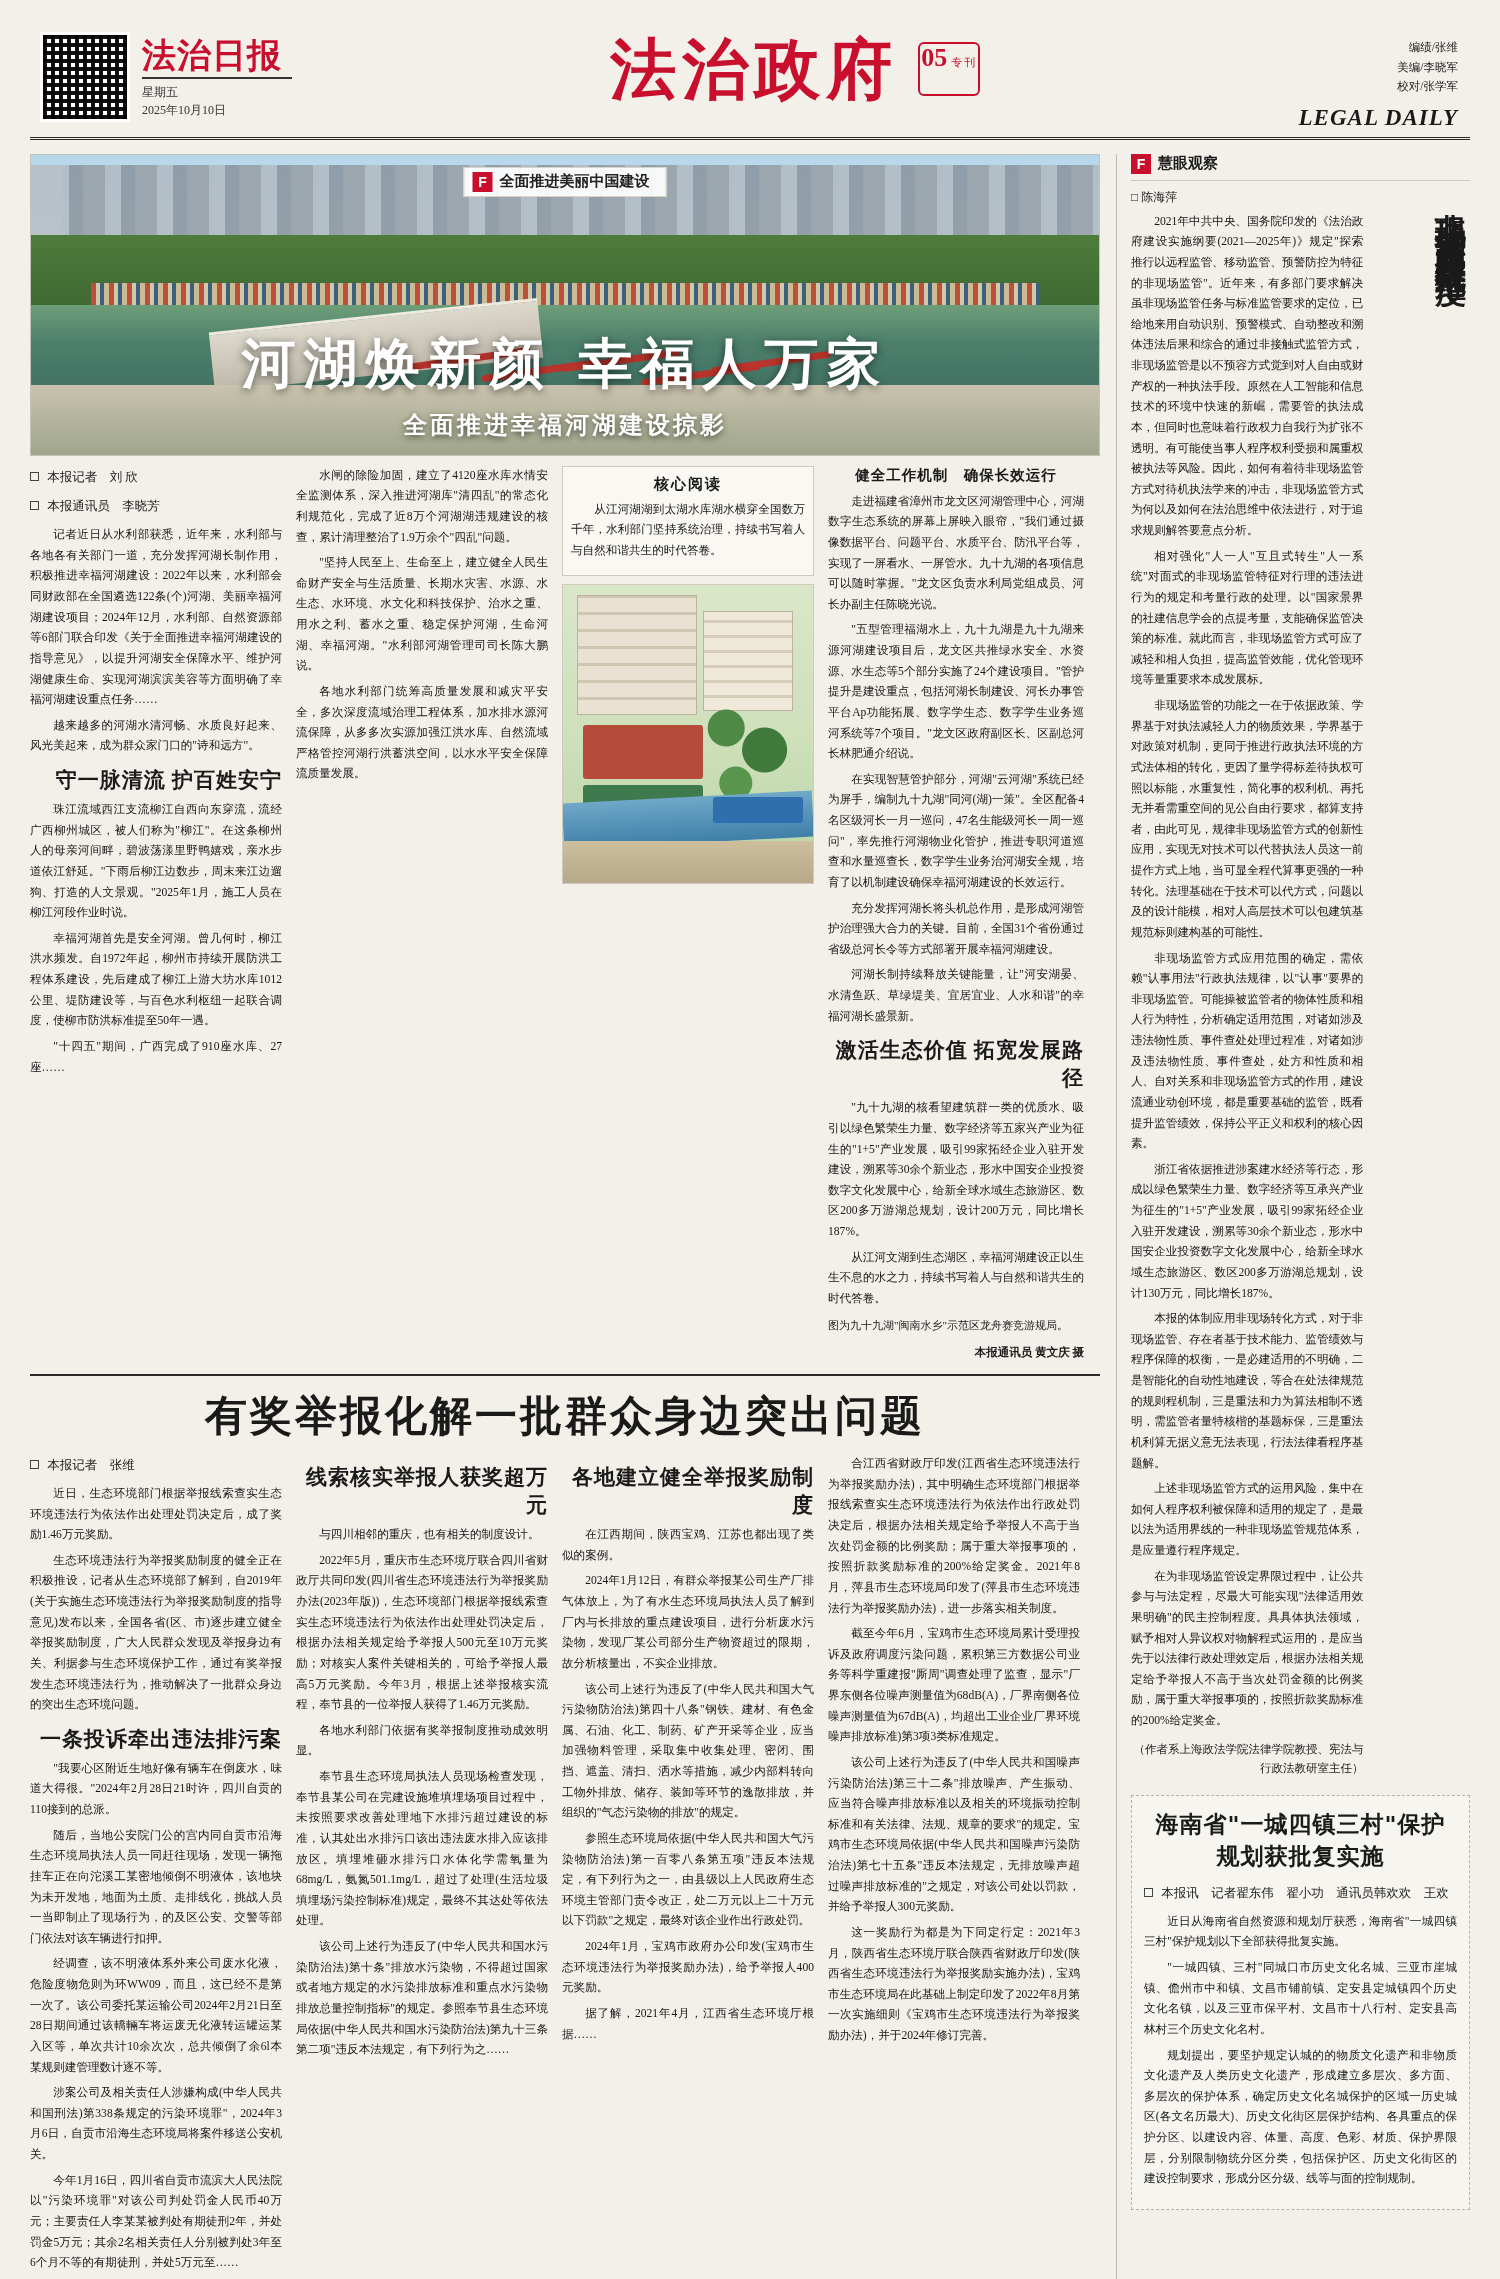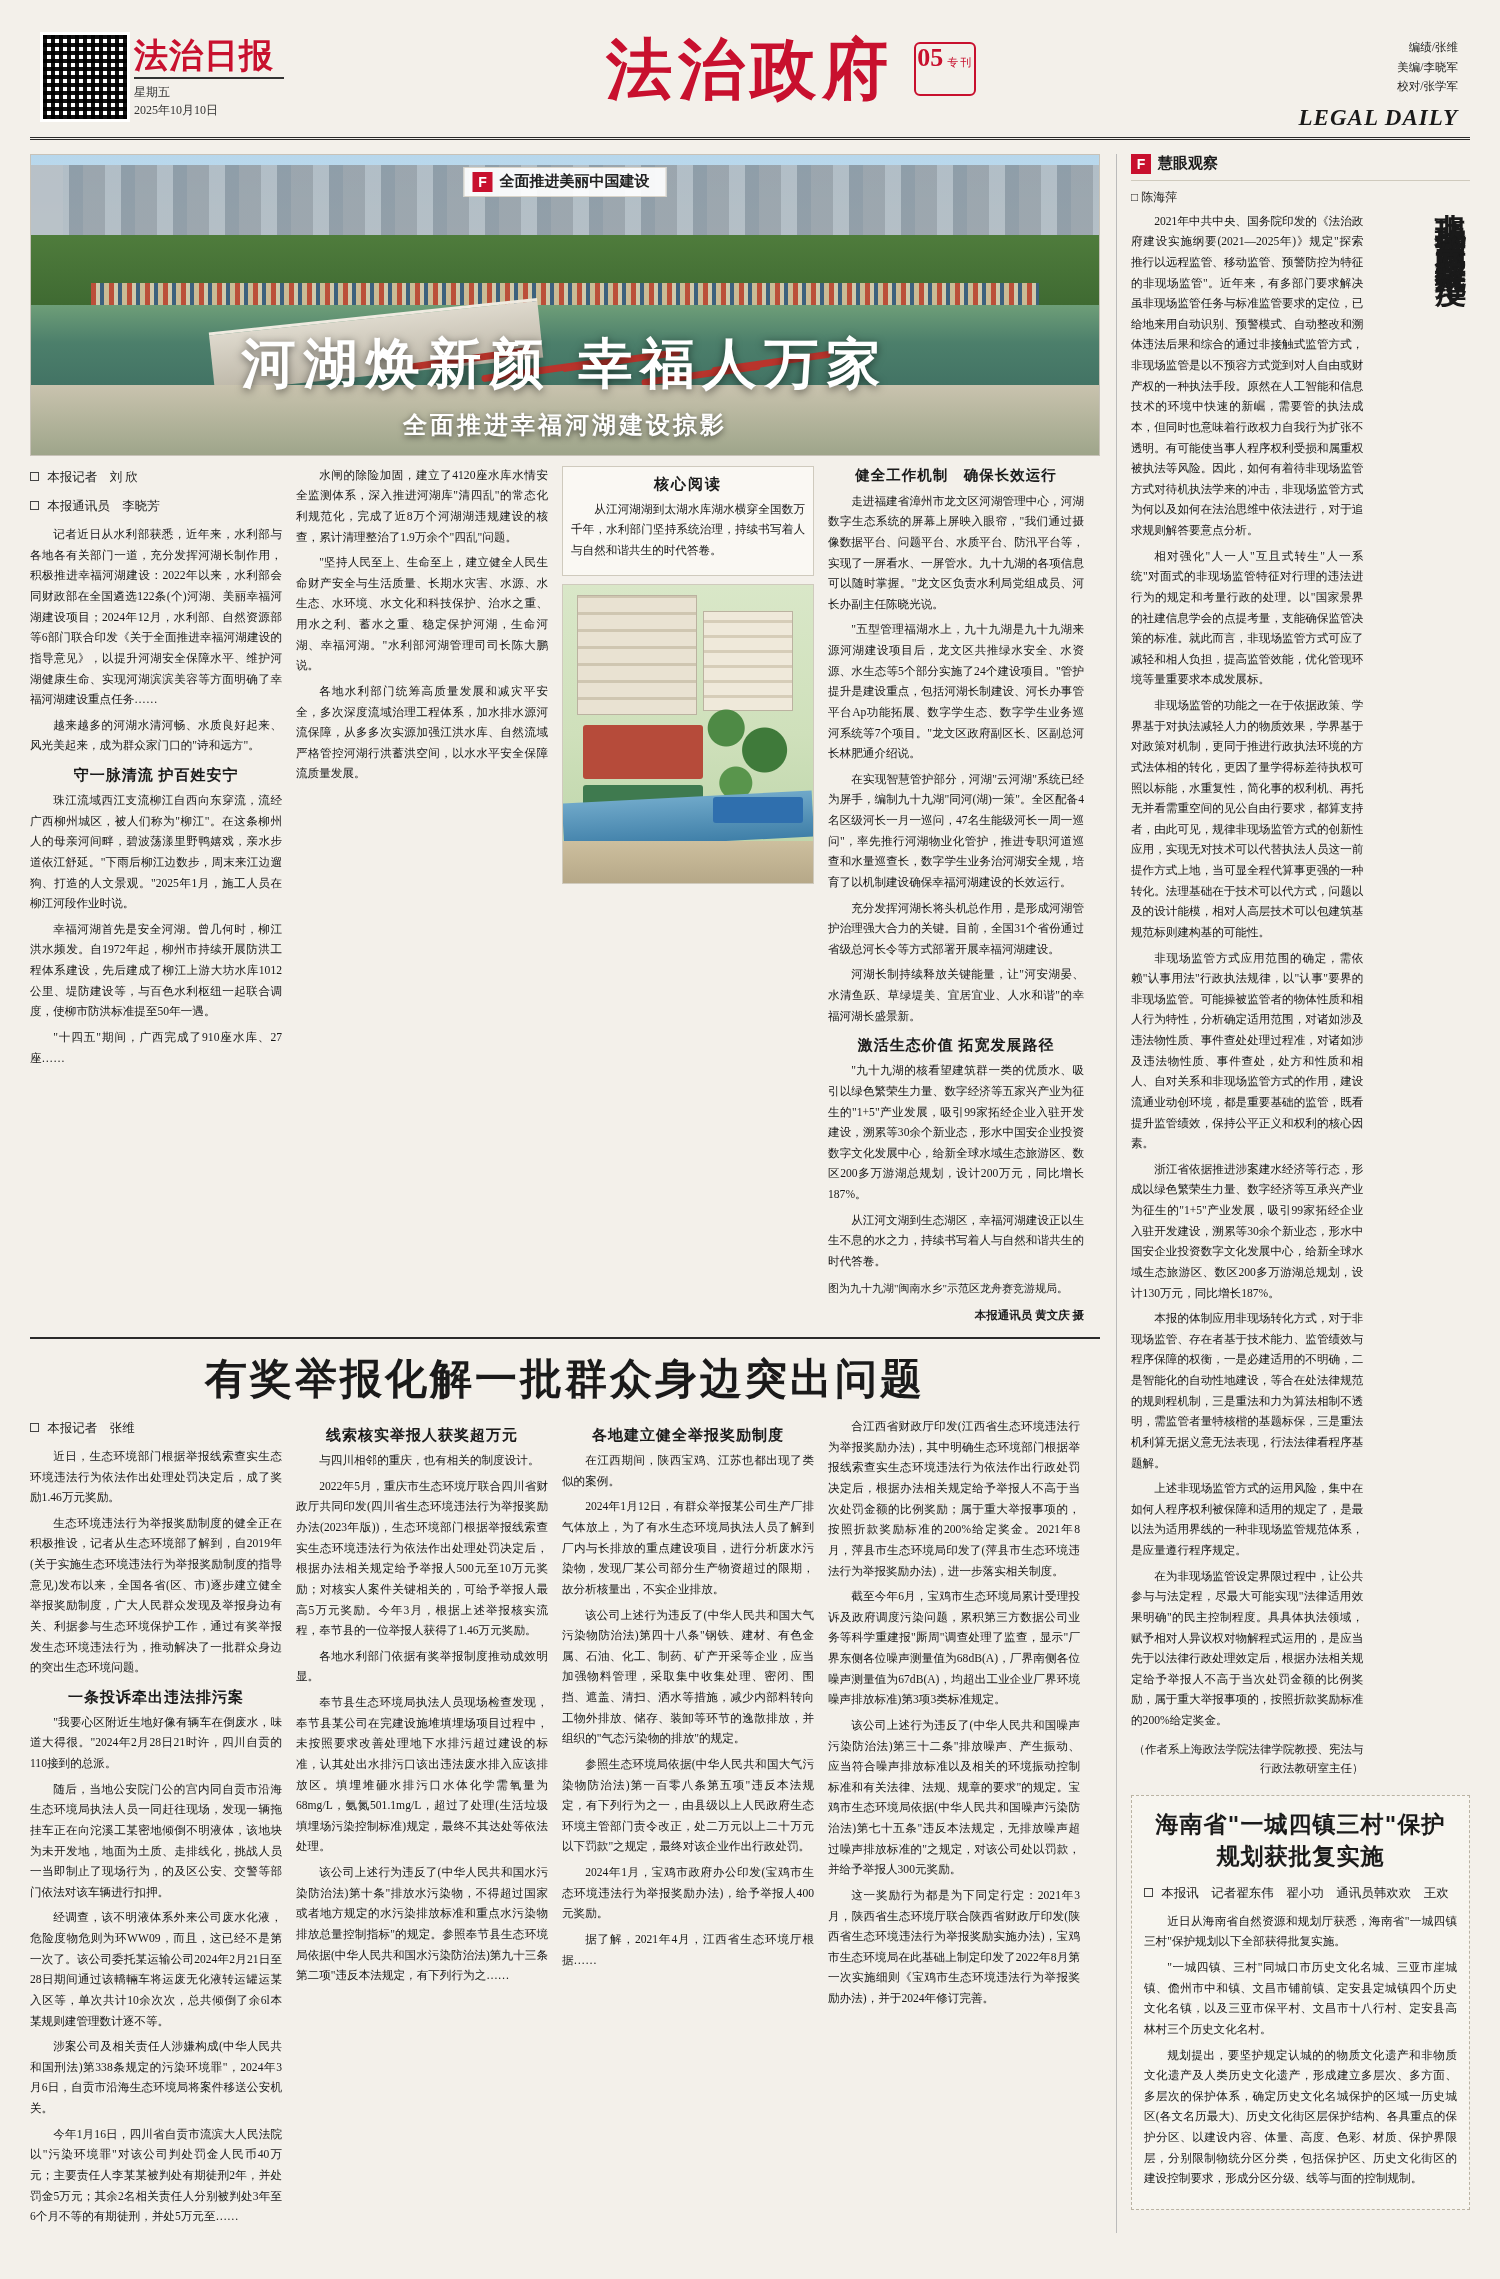--- a/index.html
+++ b/index.html
@@ -19,21 +19,21 @@
   }
 
   
   .masthead {
     display: flex;
     align-items: flex-start;
     justify-content: space-between;
     padding: 8px 12px 6px 12px;
     border-bottom: 3px double #2a2a2a;
   }
-  .mh-left { display: flex; align-items: flex-start; gap: 6px; }
+  .mh-left { display: flex; align-items: flex-start; gap: 14px; }
   .qr {
     width: 86px; height: 86px;
     background:
       repeating-linear-gradient(90deg, #111 0 4px, #fff 4px 8px),
       repeating-linear-gradient(0deg, #111 0 4px, #fff 4px 8px);
     background-blend-mode: multiply;
     border: 1px solid #fff;
     outline: 2px solid #fff;
   }
   .brandblock { padding-top: 4px; }
@@ -151,21 +151,21 @@
   .byline .box { display: inline-block; width: 9px; height: 9px; border: 1px solid #444; margin-right: 5px; }
   .ptext {
     font-size: 11.6px;
     line-height: 1.78;
     text-align: justify;
     text-indent: 2em;
     margin: 0 0 5px 0;
     color: #161616;
   }
   .sechead {
-    font-size: 15px; font-weight: bold; text-align: center;
+    font-size: 21px; font-weight: bold; text-align: right;
     margin: 9px 0 6px; letter-spacing: 1px;
   }
   .boxhead {
     font-size: 14.5px; font-weight: bold; text-align: center;
     margin: 0 0 7px; letter-spacing: 1px;
   }
   .kernel {
     border: 1px solid #cfcabd;
     background: #faf8f3;
     padding: 8px;

